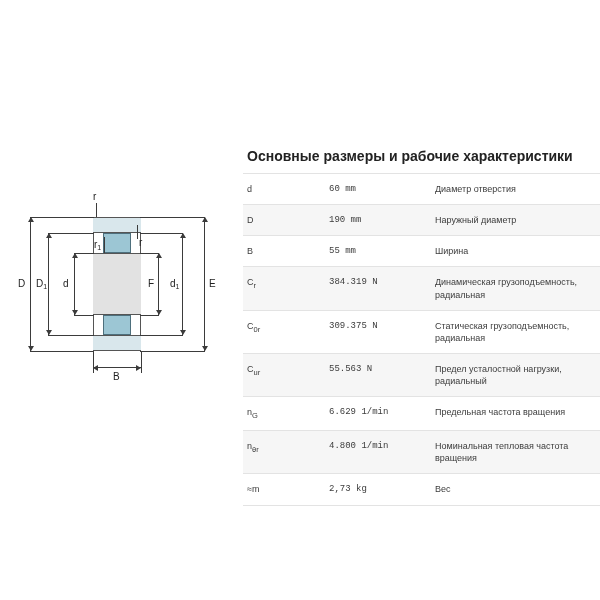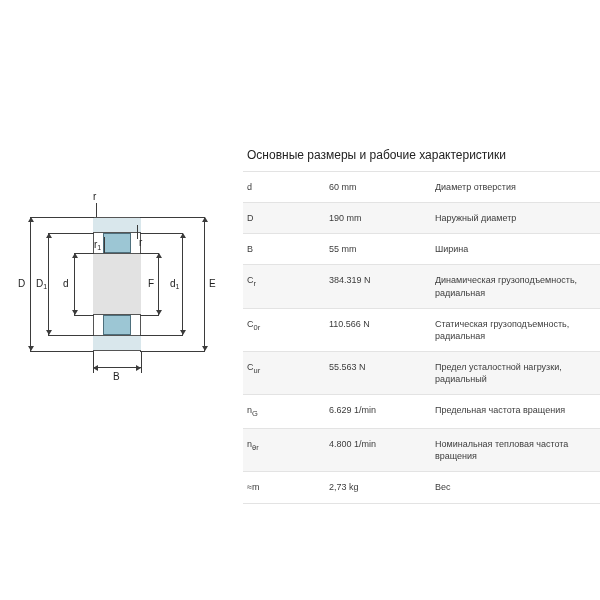--- a/index.html
+++ b/index.html
@@ -103,42 +103,42 @@
   .arrowD { border-left: 3px solid transparent; border-right: 3px solid transparent; border-top: 5px solid #3b3b3b; }
 
   
   .table-wrap {
     position: absolute;
     left: 243px;
     top: 148px;
     width: 340px;
   }
   .table-title {
-    font-size: 12px;
-    font-weight: normal;
+    font-size: 14px;
+    font-weight: bold;
     color: #222222;
     padding: 0 0 9px 4px;
   }
   table.specs {
     border-collapse: collapse;
     width: 340px;
     table-layout: fixed;
   }
   table.specs td {
     font-size: 9px;
     color: #3c3c3c;
     padding: 9px 6px 9px 4px;
     vertical-align: top;
     border-top: 1px solid #e3e3e3;
     line-height: 1.35;
   }
   table.specs tr:last-child td { border-bottom: 1px solid #e3e3e3; }
   table.specs tr.alt td { background: #f6f6f6; }
   td.c-sym { width: 72px; }
-  td.c-val { width: 96px; }
+  td.c-val { width: 96px; font-family: Liberation Mono, monospace; }
   td.c-desc { width: 172px; }
 </style>
 </head>
 <body>
 
 <div class="page">
 
   <div class="drawing">
 
     <div class="bearing">
@@ -228,21 +228,21 @@
           <td class="c-val">55 mm</td>
           <td class="c-desc">Ширина</td>
         </tr>
         <tr class="alt">
           <td class="c-sym"><span class="sym">C</span><sub>r</sub></td>
           <td class="c-val">384.319 N</td>
           <td class="c-desc">Динамическая грузоподъемность, радиальная</td>
         </tr>
         <tr>
           <td class="c-sym"><span class="sym">C</span><sub>0r</sub></td>
-          <td class="c-val">110.566 N</td>
+          <td class="c-val">309.375 N</td>
           <td class="c-desc">Статическая грузоподъемность, радиальная</td>
         </tr>
         <tr class="alt">
           <td class="c-sym"><span class="sym">C</span><sub>ur</sub></td>
           <td class="c-val">55.563 N</td>
           <td class="c-desc">Предел усталостной нагрузки, радиальный</td>
         </tr>
         <tr>
           <td class="c-sym"><span class="sym">n</span><sub>G</sub></td>
           <td class="c-val">6.629 1/min</td>

